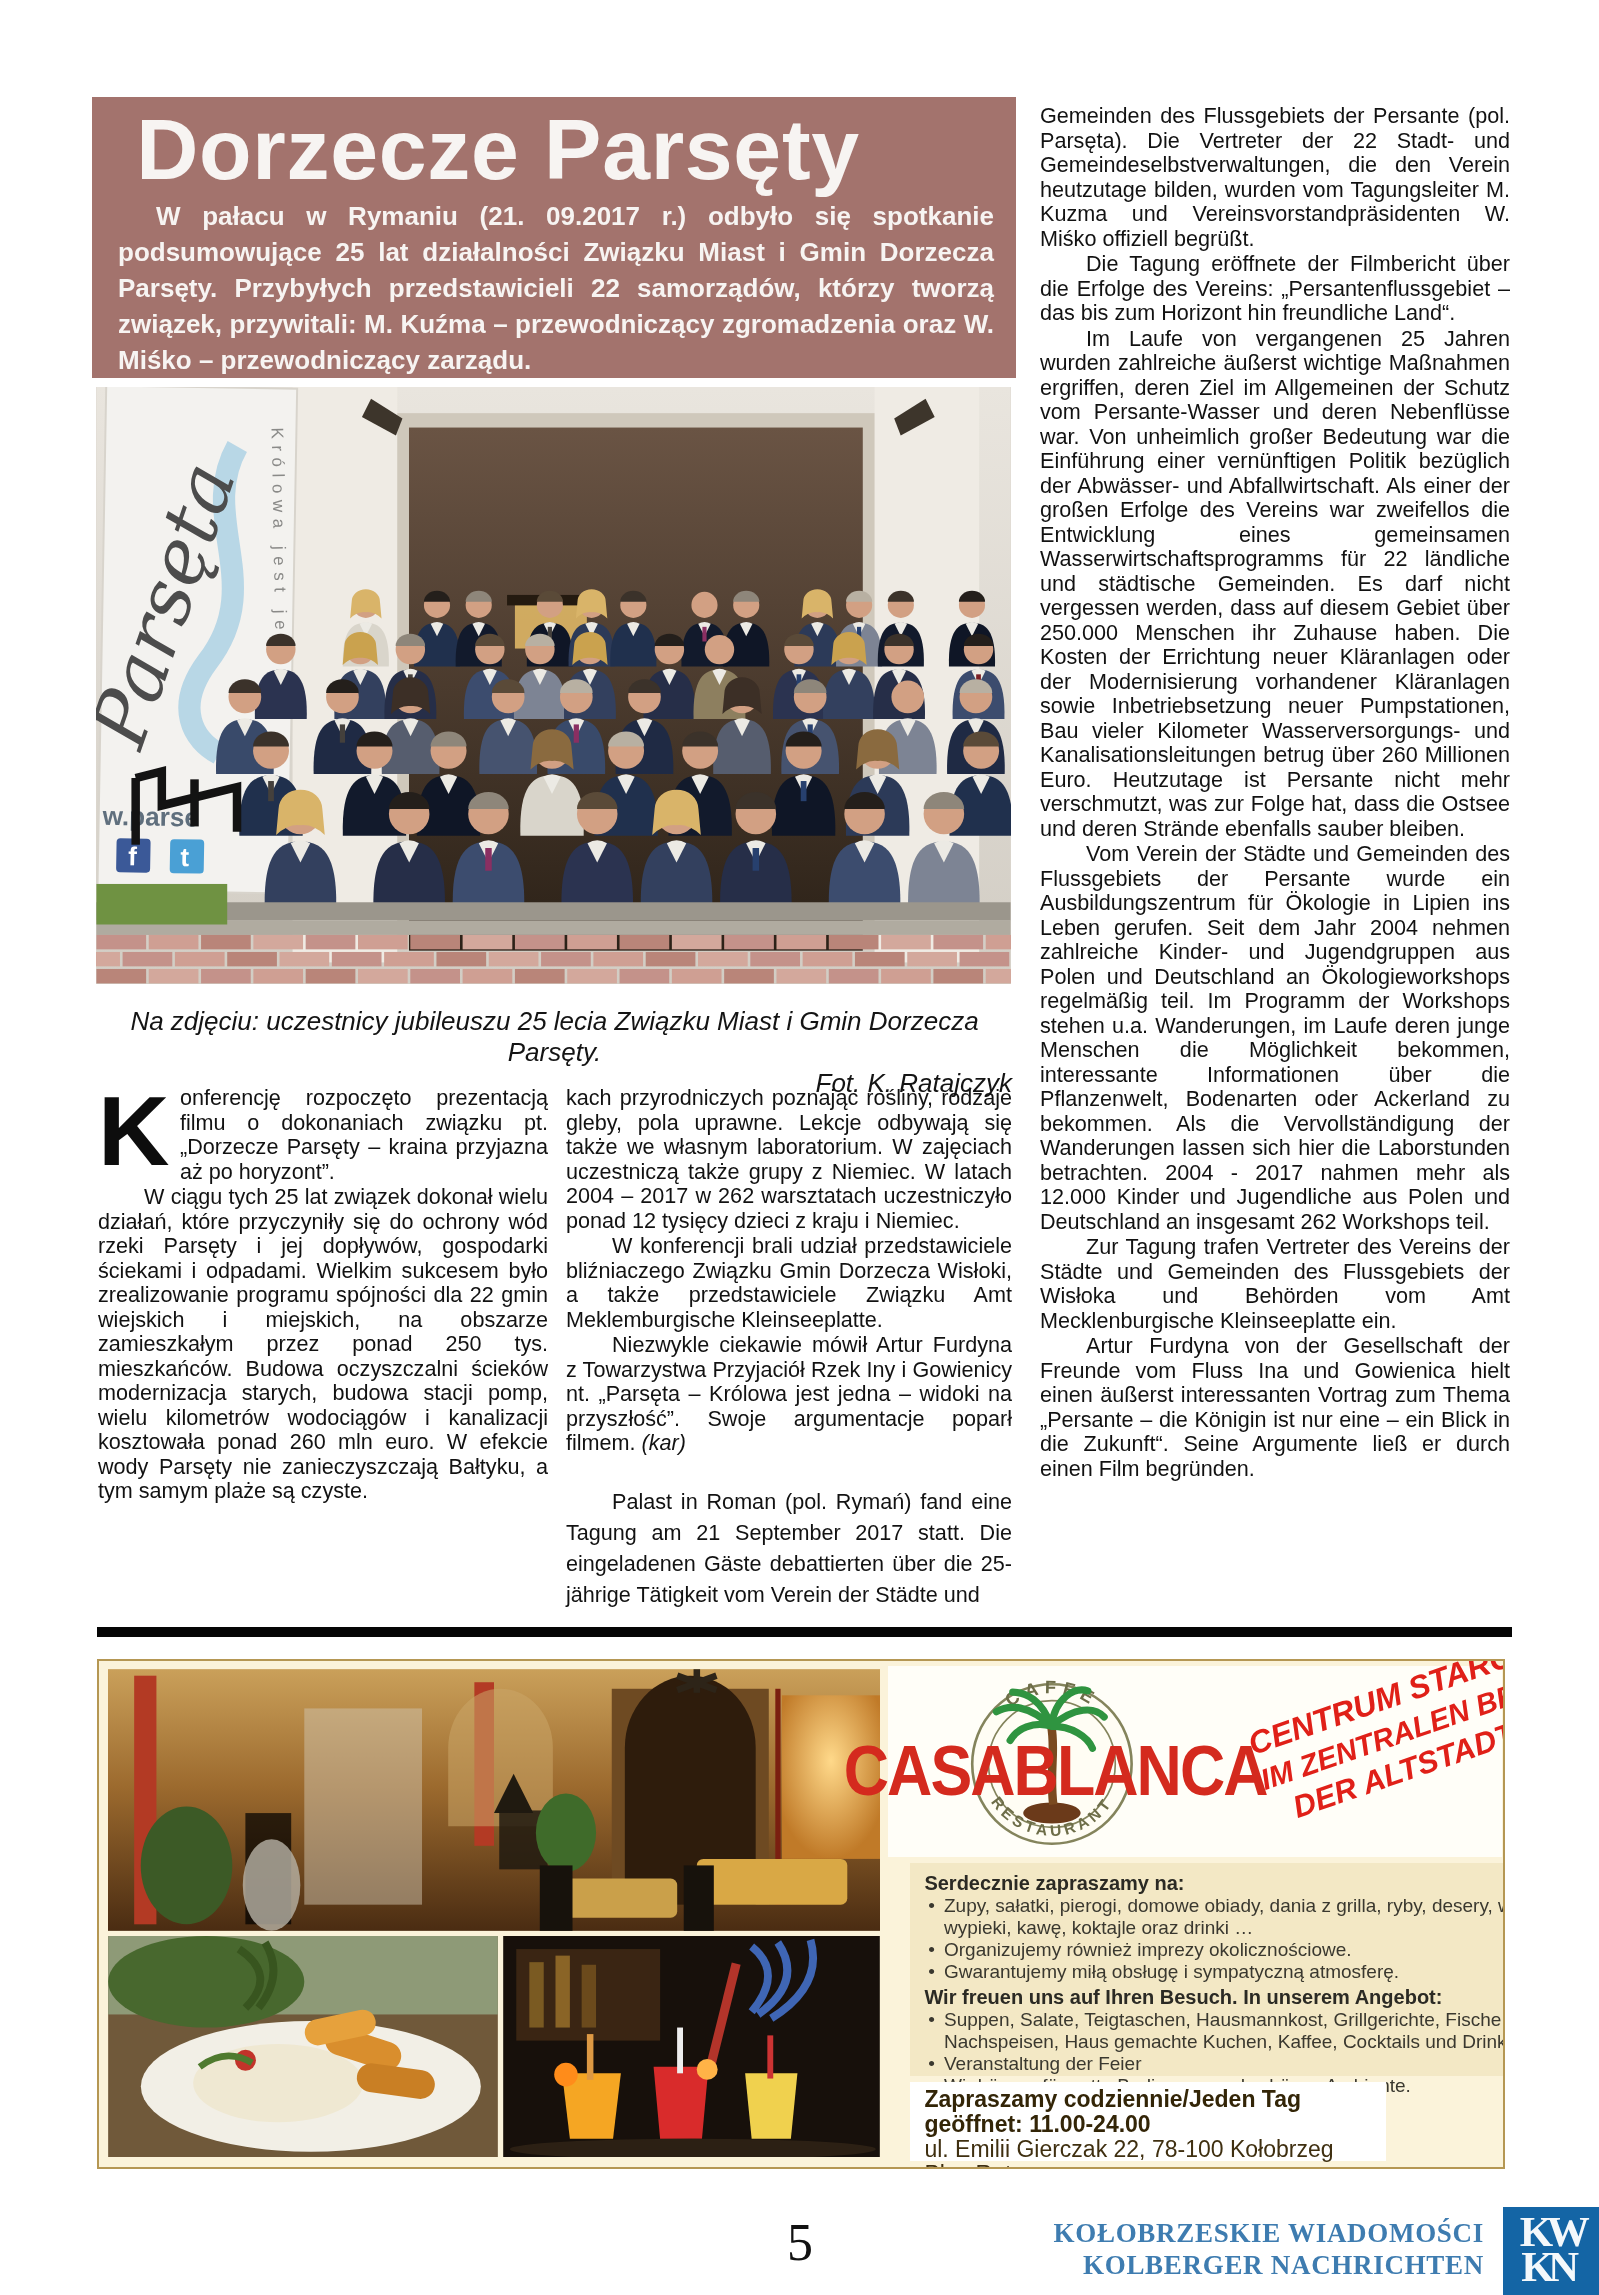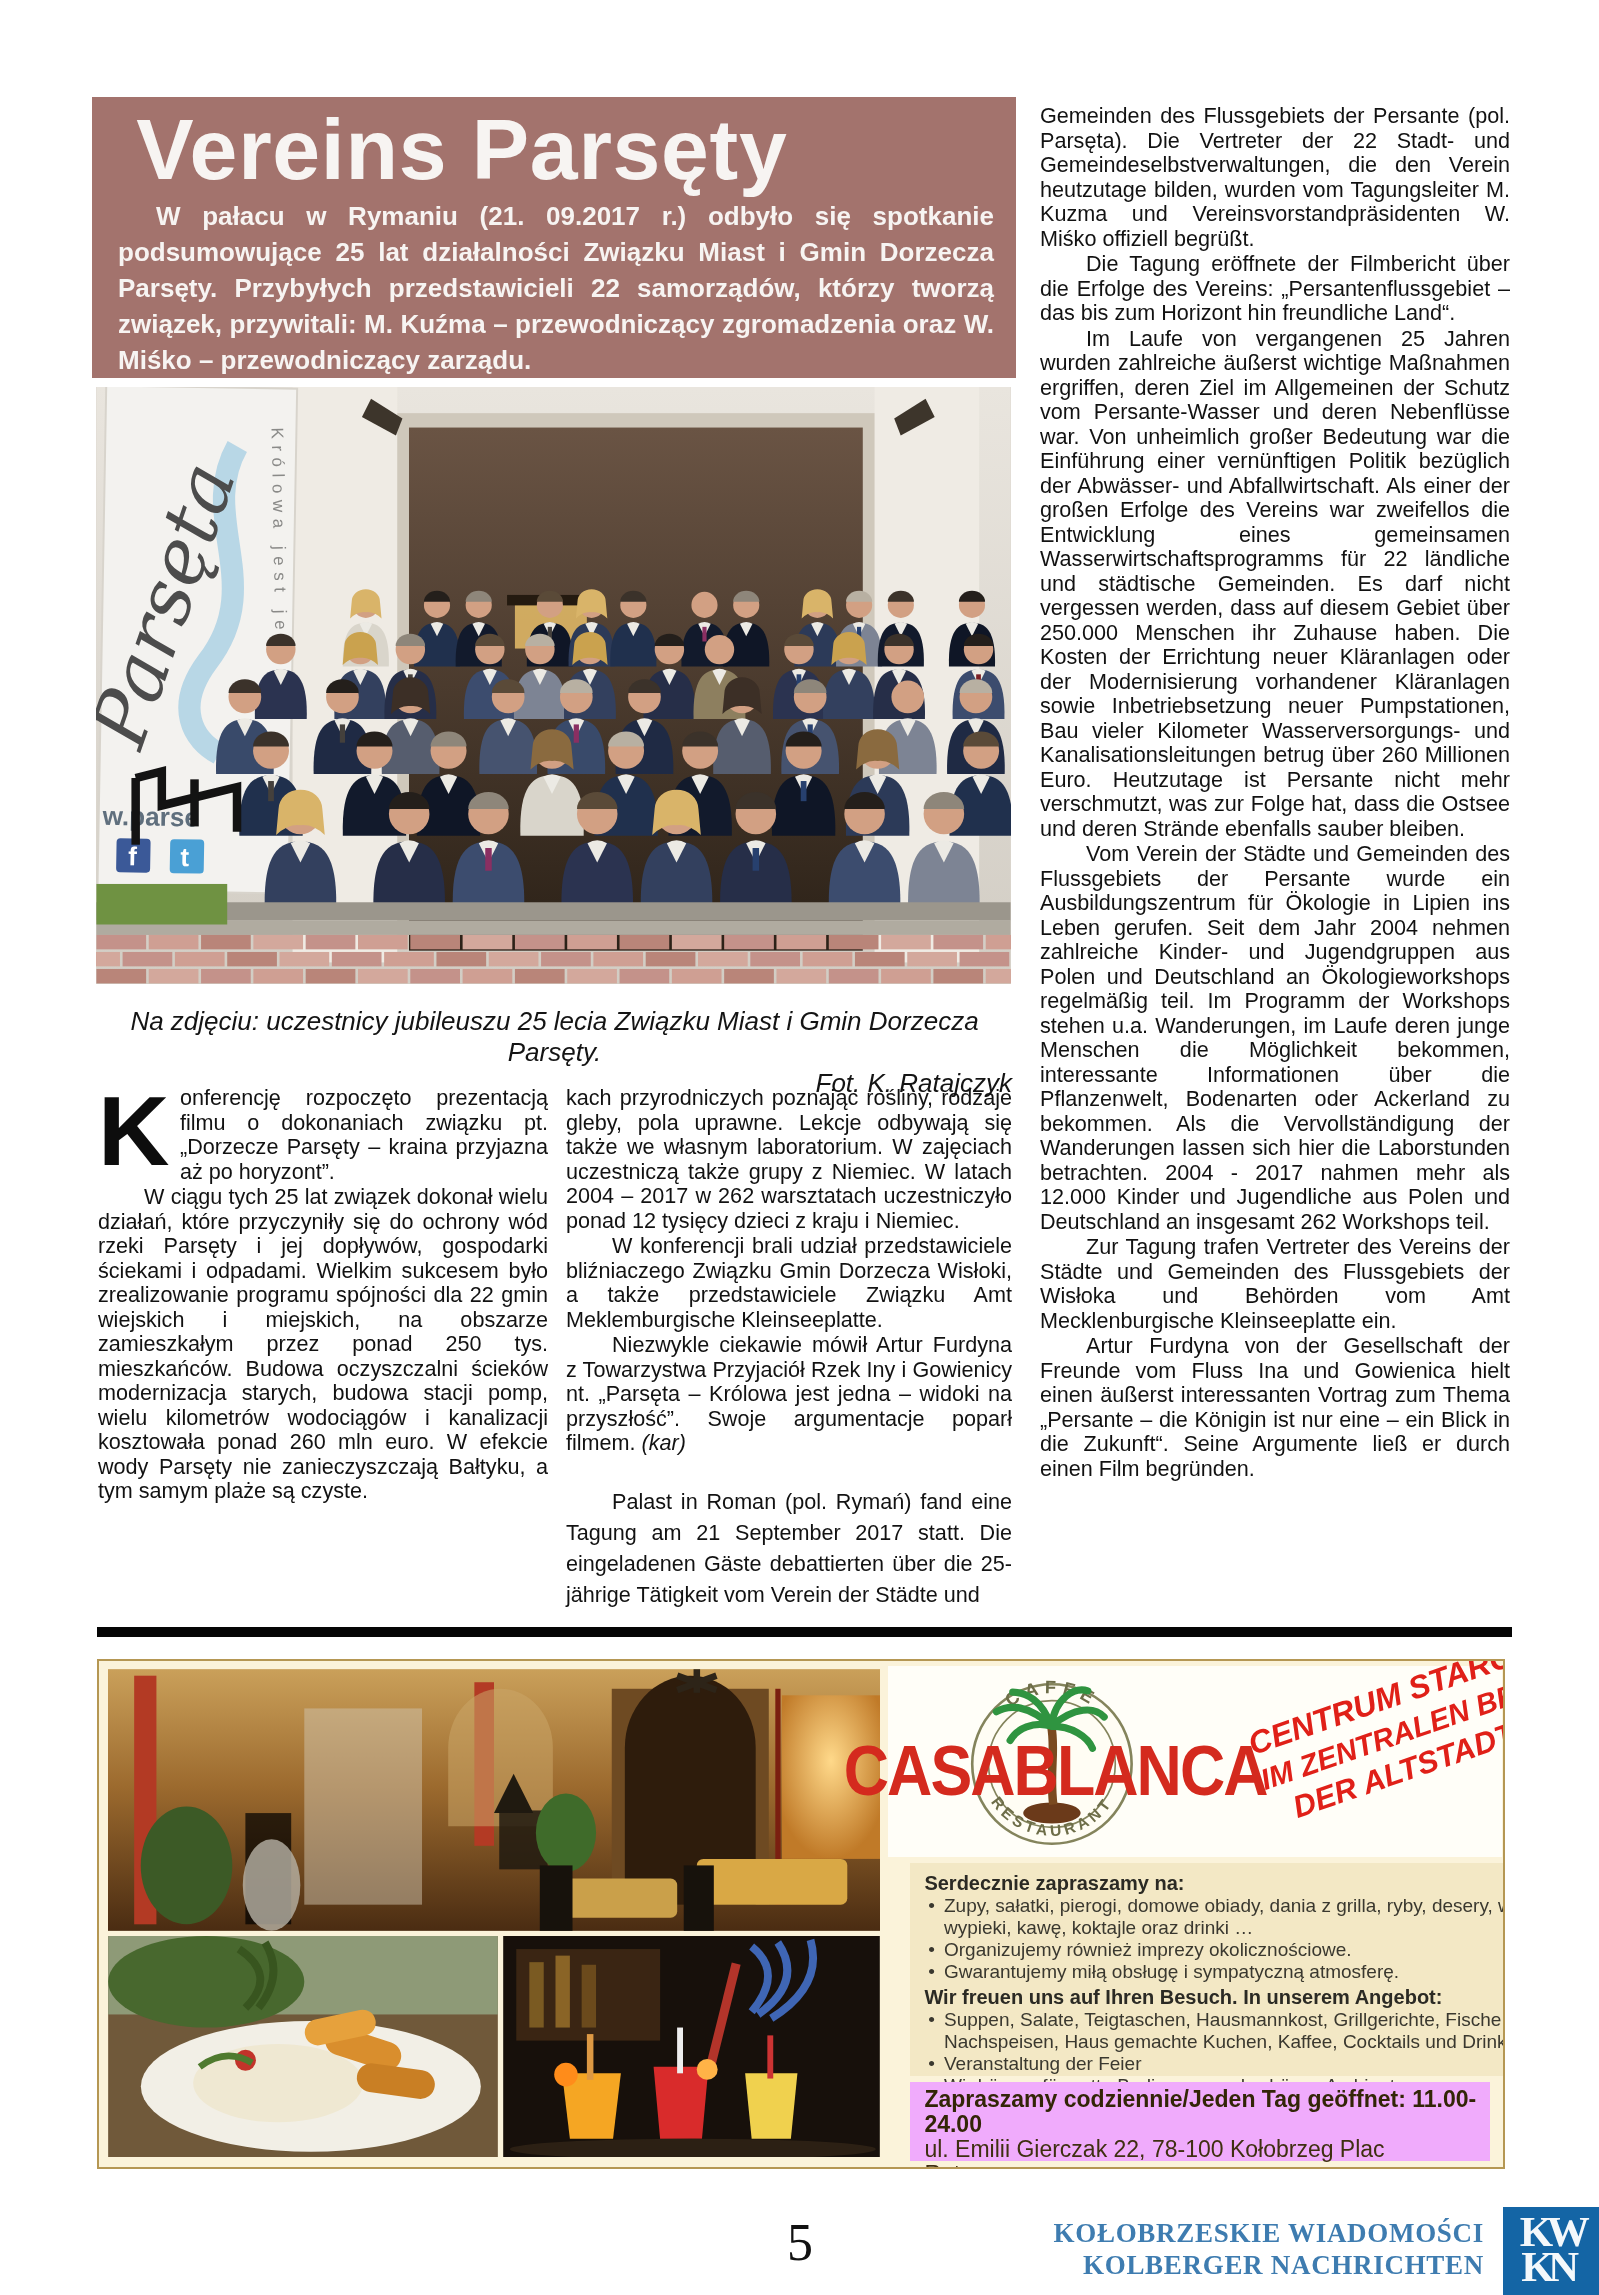--- a/index.html
+++ b/index.html
@@ -49,22 +49,22 @@
   #ad-drinks   { left:404px; top:275px; width:377px; height:221px; }
   .ad-right { position:absolute; left:789px; top:0; width:614px; height:505px; }
   .logo-strip { position:absolute; left:0; top:5.2px; width:614px; height:191px; background:#fffef8; overflow:visible; }
   .menu-box { position:absolute; left:22px; top:202px; width:700px; height:213px;
               background:#f3e8c5; padding:6.5px 5.2px 3.9px 14.4px; color:#3a382f;
               font-size:19px; line-height:22px; }
   .menu-box .mhead { font-weight:bold; color:#2b2a24; font-size:20px; margin:2.6px 0 1.3px 0; }
   .menu-box ul { list-style:none; }
   .menu-box li { padding-left:19.6px; position:relative; }
   .menu-box li::before { content:"•"; position:absolute; left:3.9px; }
-  .gold-box { position:absolute; left:22px; top:421px; width:580px; height:79px;
-              background:#f0abfc; padding:5.2px 2.6px 2.6px 14.4px; color:#3f2f10;
+  .gold-box { position:absolute; left:22px; top:421px; width:476px; height:79px;
+              background:#ffffff; padding:5.2px 2.6px 2.6px 14.4px; color:#3f2f10;
               font-size:23px; line-height:25px; }
   .gold-box .ghead { font-weight:bold; color:#332507; }
   .stamp { position:absolute; left:366px; top:13px; width:275px; text-align:center;
            transform:rotate(-19deg); color:#e02018; font-weight:bold; font-style:italic; }
   .stamp div { white-space:nowrap; }
   .stamp .s1 { font-size:32px; line-height:38px; }
   .stamp .s2 { font-size:29.4px; line-height:37px; }
   .stamp .s3 { font-size:31px; line-height:37px; }
 
   
@@ -78,21 +78,21 @@
              text-align:center; padding-top:6.5px; }
   .kw-logo div { font-size:43px; line-height:35px; letter-spacing:-6.5px; }
   .kw-logo .l2 { margin-left:-9.2px; }
 </style>
 </head>
 <body>
 
 <div class="page">
 
   <div class="masthead">
-    <h1>Vereins Parsęty</h1>
+    <h1>Dorzecze Parsęty</h1>
     <p class="intro">W pałacu w Rymaniu (21. 09.2017 r.) odbyło się spotkanie podsumowujące 25 lat działalności Związku Miast i Gmin Dorzecza Parsęty. Przybyłych przedstawicieli 22 samorządów, którzy tworzą związek, przywitali: M. Kuźma – przewodniczący zgromadzenia oraz W. Miśko – przewodniczący zarządu.</p>
   </div>
 
   <div class="photo-frame">
     <svg id="photo-svg" width="915" height="597" viewBox="0 0 1398 913">
       <defs>
         <linearGradient id="wall" x1="0" y1="0" x2="0" y2="1">
           <stop offset="0" stop-color="#e9e5de"></stop>
             <stop offset="1" stop-color="#d2cdc4"></stop>
         </linearGradient>

